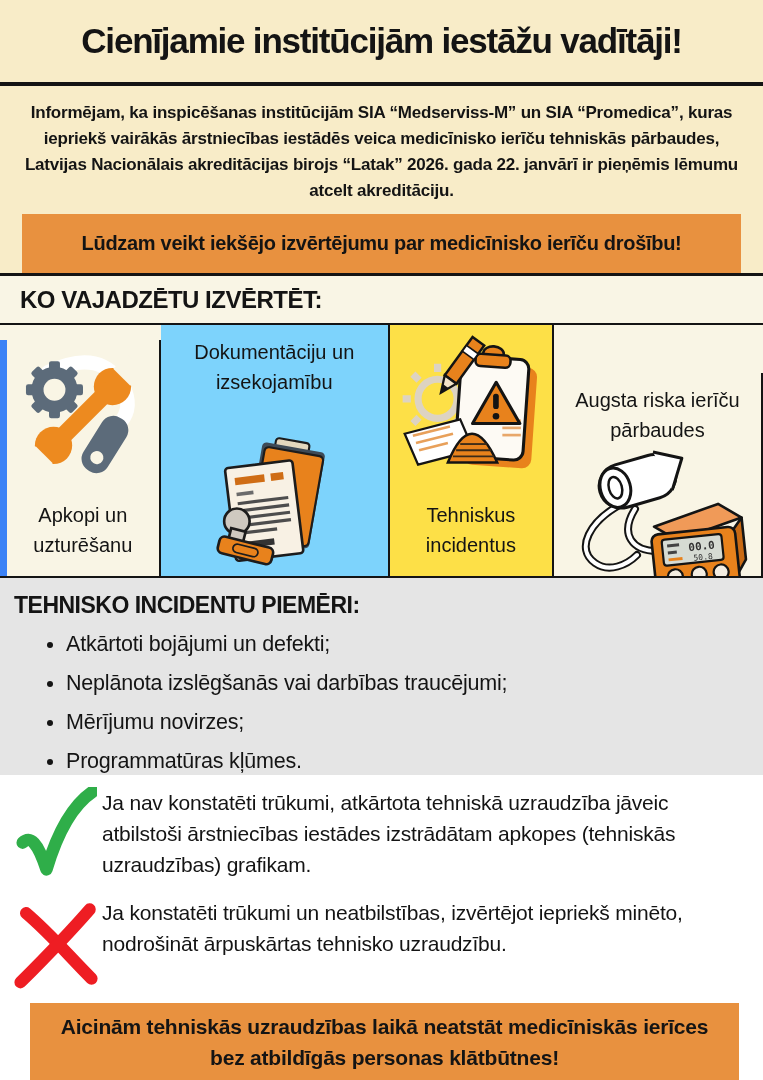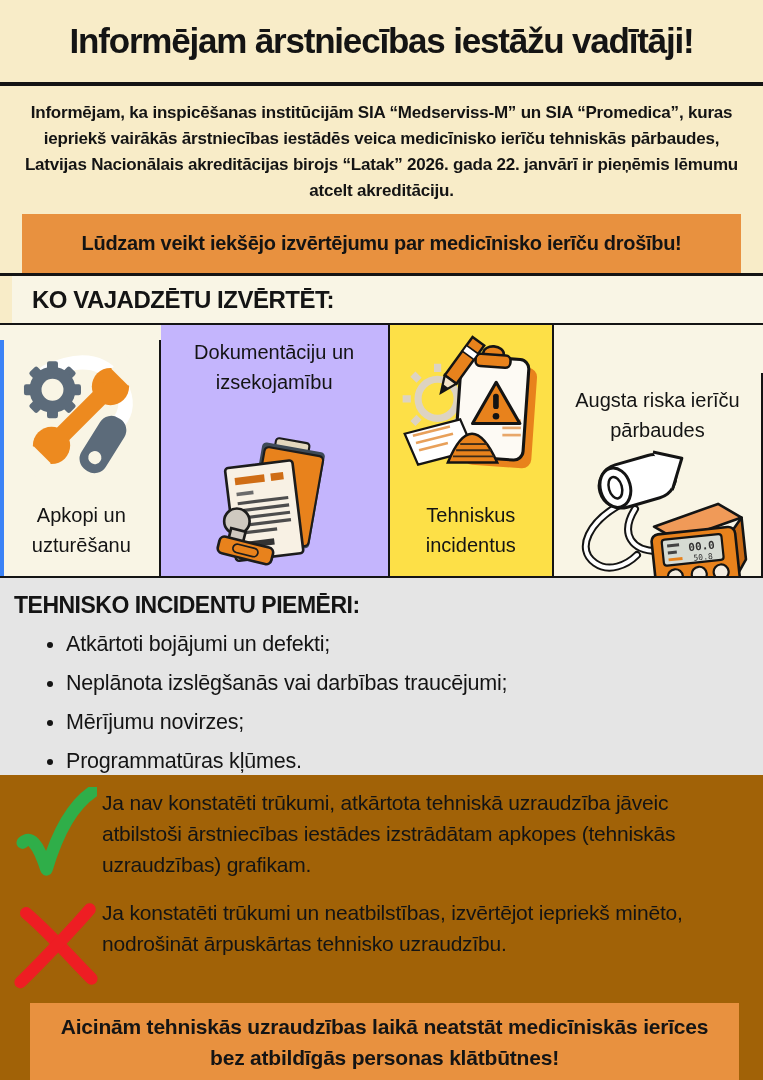--- a/index.html
+++ b/index.html
@@ -34,69 +34,68 @@
     margin:10px 22px 0 22px; height:64px; font-size:20px; letter-spacing:-0.3px;
   }
 
   .rule3 { height:3px; background:#141414; }
   .rule2 { height:2px; background:#141414; }
 
   
   .s2 {
     height:47px; background:#f9f5e5; display:flex; align-items:center;
     padding-left:20px;
-    margin-left:12px;
   }
   .s2 h2 { font-size:24px; font-weight:bold; letter-spacing:-0.5px; }
 
   
   .cols { height:251px; display:flex; background:#f9f5e5; }
   .col {
     display:flex; flex-direction:column; align-items:center;
     border-right:2px solid #141414; overflow:hidden;
   }
-  .col:first-child { border-left:4px solid #3b82f6;margin-top:15px; }
+  .col:first-child { border-left:7px solid #3b82f6;margin-top:15px; }
   .col-1 { width:168px; background:#f9f5e5; }
-  .col-2 { width:240px; background:#c4b5fd; }
+  .col-2 { width:240px; background:#7dd3fc; }
   .col-3 { width:172px; background:#fde047; }
   .col-4 { width:219px; background:#f9f5e5;margin-top:48px; }
   .col-label {
     font-size:20px; line-height:30px; text-align:center; padding:0 6px;
   }
   .label-top { margin-top:12px; }
   .label-bottom { margin-top:auto; margin-bottom:16px; }
   .icon-top { margin-top:8px; }
   .icon-bottom { margin-top:auto; margin-bottom:6px; }
 
   
   .s4 { height:197px; background:#e5e5e5; padding:14px 14px 0 14px; }
   .s4 h2 { font-size:23px; font-weight:bold; letter-spacing:-0.5px; margin-bottom:12px; }
   .s4 ul { margin-left:52px; }
   .s4 li { font-size:21.5px; line-height:27px; margin-bottom:12px; letter-spacing:-0.2px; }
 
   
-  .s5 { height:305px; background:#a16207; padding-top:12px; }
+  .s5 { height:305px; background:#ffffff; padding-top:12px; }
   .outcome { display:flex; padding:0 22px 0 10px; margin-bottom:10px; }
   .outcome-icon { width:92px; flex:0 0 92px; display:flex; justify-content:center; }
   .outcome-text { font-size:21px; line-height:31px; letter-spacing:-0.2px; }
   .footer-banner {
     margin:12px 24px 0 30px; padding:8px 20px; min-height:64px;
     font-size:21px; line-height:31px; letter-spacing:-0.2px;
   }
 
   svg { display:block; }
 </style>
 </head>
 <body>
 
 <div class="poster">
 
   <div class="s1">
     <div class="title-row">
-      <h1>Informējam ārstniecības iestāžu vadītāji!</h1>
+      <h1>Cienījamie institūcijām iestāžu vadītāji!</h1>
     </div>
     <p class="intro">Informējam, ka inspicēšanas institūcijām SIA “Medserviss-M” un SIA “Promedica”, kuras iepriekš vairākās ārstniecības iestādēs veica medicīnisko ierīču tehniskās pārbaudes, Latvijas Nacionālais akreditācijas birojs “Latak” 2026. gada 22. janvārī ir pieņēmis lēmumu atcelt akreditāciju.</p>
     <div class="banner alert-banner">Lūdzam veikt iekšējo izvērtējumu par medicīnisko ierīču drošību!</div>
   </div>
 
   <div class="rule3"></div>
 
   <div class="s2">
     <h2>KO VAJADZĒTU IZVĒRTĒT:</h2>
   </div>

